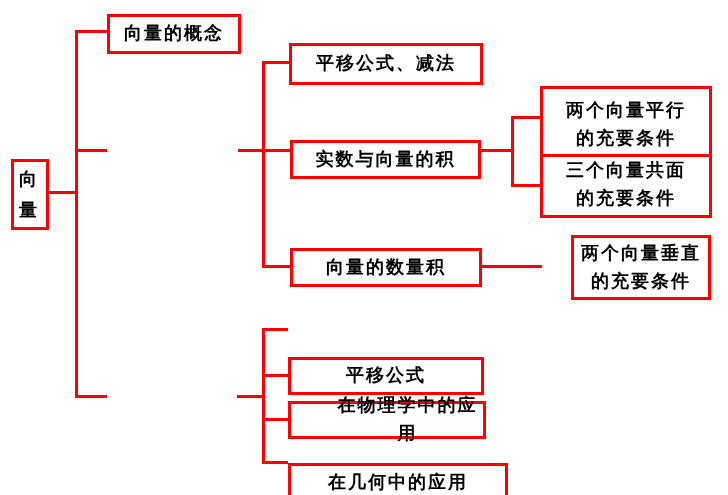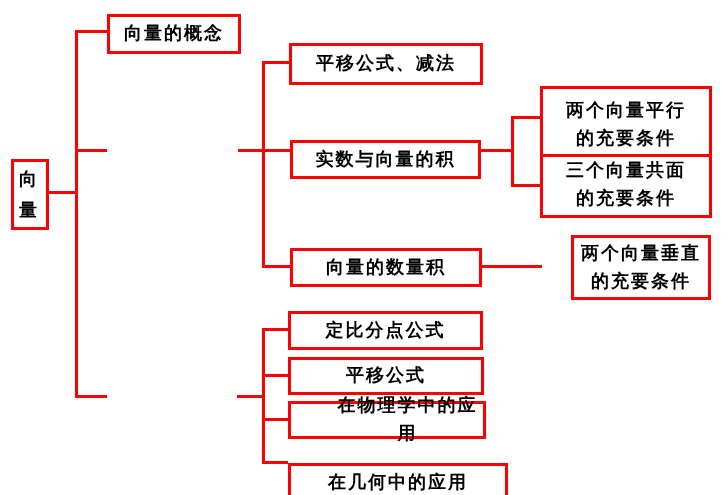--- a/index.html
+++ b/index.html
@@ -72,18 +72,17 @@
   <div class="box n-scalar">实数与向量的积</div>
   <div class="box n-dot">向量的数量积</div>
 
   <div class="box n-parallel">两个向量平行
 的充要条件</div>
   <div class="box n-coplanar">三个向量共面
 的充要条件</div>
   <div class="box n-perp">两个向量垂直
 的充要条件</div>
 
-  <div class="box n-section">定比分点公式</div>
   <div class="box n-trans">平移公式</div>
   <div class="box n-physics">在物理学中的应用</div>
   <div class="box n-geometry">在几何中的应用</div>
 
 </div>
 
 </body></html>

